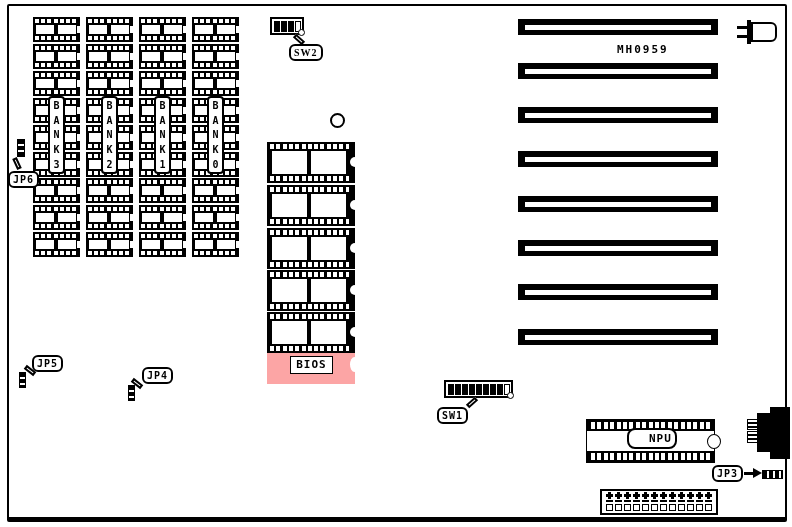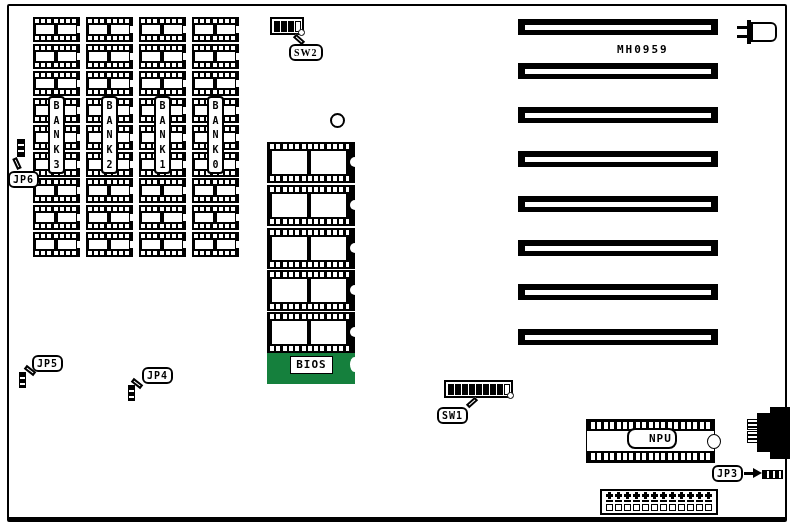--- a/index.html
+++ b/index.html
@@ -37,21 +37,21 @@
   
   .socket-l { position:absolute; left:267px; width:88px; height:41px; background:#000; }
   .socket-l .teeth { position:absolute; left:3px; right:6px; height:5px;
     background: repeating-linear-gradient(90deg, #fff 0 4px, #000 4px 6.3px); }
   .socket-l .t-top { top:2px; } .socket-l .t-bot { bottom:2px; }
   .socket-l .win { position:absolute; top:9px; height:23px; width:35px; background:#fff; }
   .socket-l .win-l { left:5px; } .socket-l .win-r { left:44px; }
   .socket-l .notch { position:absolute; right:-5px; top:15px; width:10px; height:10px; border-radius:50%; background:#fff; }
 
   
-  #bios { position:absolute; left:267px; top:346px; width:88px; height:38px; background:#15803d; }
+  #bios { position:absolute; left:267px; top:346px; width:88px; height:38px; background:#fca5a5; }
   #bios .dash { position:absolute; top:3px; left:2px; right:2px; border-top:2px dashed #fff; }
   #bios-label { position:absolute; left:23px; top:10px; width:43px; height:18px; background:#fff;
     border:1px solid #000; font-size:11px; font-weight:bold; text-align:center; line-height:16px; letter-spacing:1px; }
   #bios .notch { position:absolute; right:-4px; top:11px; width:9px; height:15px; border-radius:50%; background:#fff; }
 
   
   .slot { position:absolute; left:518px; width:200px; height:16px; background:#000; }
   .slot .inner { position:absolute; left:7px; right:7px; top:6px; height:5px; background:#fff; }
 
   #model-label { position:absolute; left:597px; top:43px; font-size:11px; font-weight:bold; letter-spacing:2px;margin-left:20px; }

